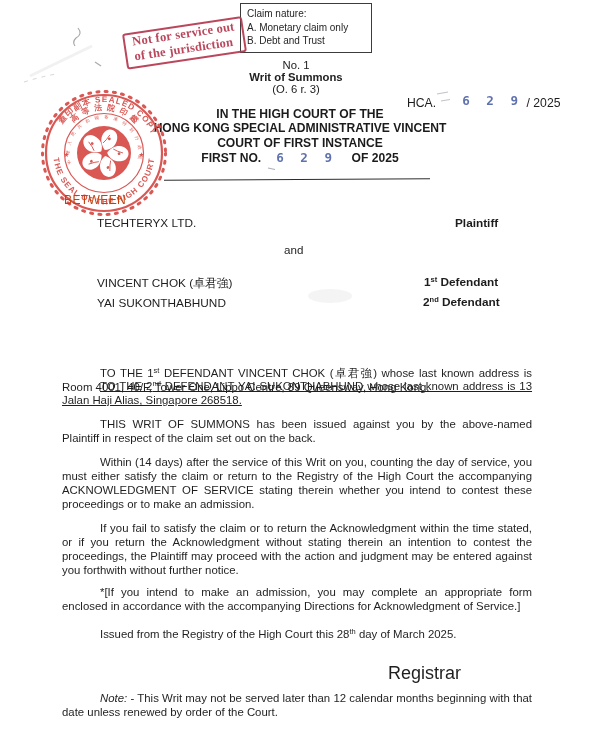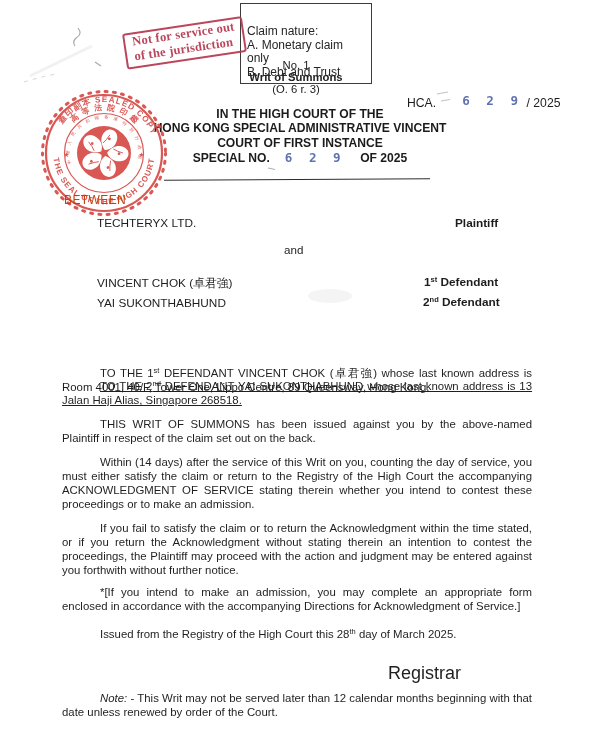--- a/index.html
+++ b/index.html
@@ -3,22 +3,22 @@
 <meta charset="utf-8">
 <style>
   html,body{margin:0;padding:0;background:#ffffff;}
   .page{
     position:relative;width:600px;height:731px;background:#ffffff;overflow:hidden;
     font-family:"Liberation Sans","DejaVu Sans",sans-serif;color:#1f1f1f;
   }
   
   .claim-box{
     position:absolute;left:240px;top:3px;width:118px;
-    border:1.4px solid #3c3c3c;padding:21px 6px 4px 6px;
-    font-size:12px;line-height:13.5px;color:#262626;background:#fff;
+    border:1.4px solid #3c3c3c;padding:3px 6px 4px 6px;
+    font-size:10px;line-height:13.5px;color:#262626;background:#fff;
   }
   
   .juris-stamp{
     position:absolute;left:122px;top:34px;
     transform:rotate(-8.5deg);transform-origin:left top;
     border:2.2px solid #b5384f;border-radius:3px;
     padding:0px 7px 2px 7px;color:#b5384f;
     font-family:"Liberation Serif","DejaVu Serif",serif;
     font-size:12.6px;font-weight:bold;line-height:15px;letter-spacing:.2px;
     opacity:.92;background:rgba(255,255,255,0);
@@ -146,21 +146,21 @@
         </g>
       </g>
     </g>
   </svg>
 
   <div class="court-heading">
     <div>IN THE HIGH COURT OF THE</div>
     <div>HONG KONG SPECIAL ADMINISTRATIVE VINCENT</div>
     <div>COURT OF FIRST INSTANCE</div>
     <div class="action-line">
-      <span>SPECIAL NO.</span>
+      <span>FIRST NO.</span>
       <span class="stamp-digits">6 2 9</span>
       <span>OF 2025</span>
     </div>
   </div>
 
   <div class="rule"></div>
 
   <div class="between">BETWEEN</div>
   <div class="party-name pl-name">TECHTERYX LTD.</div>
   <div class="party-role pl-role">Plaintiff</div>

